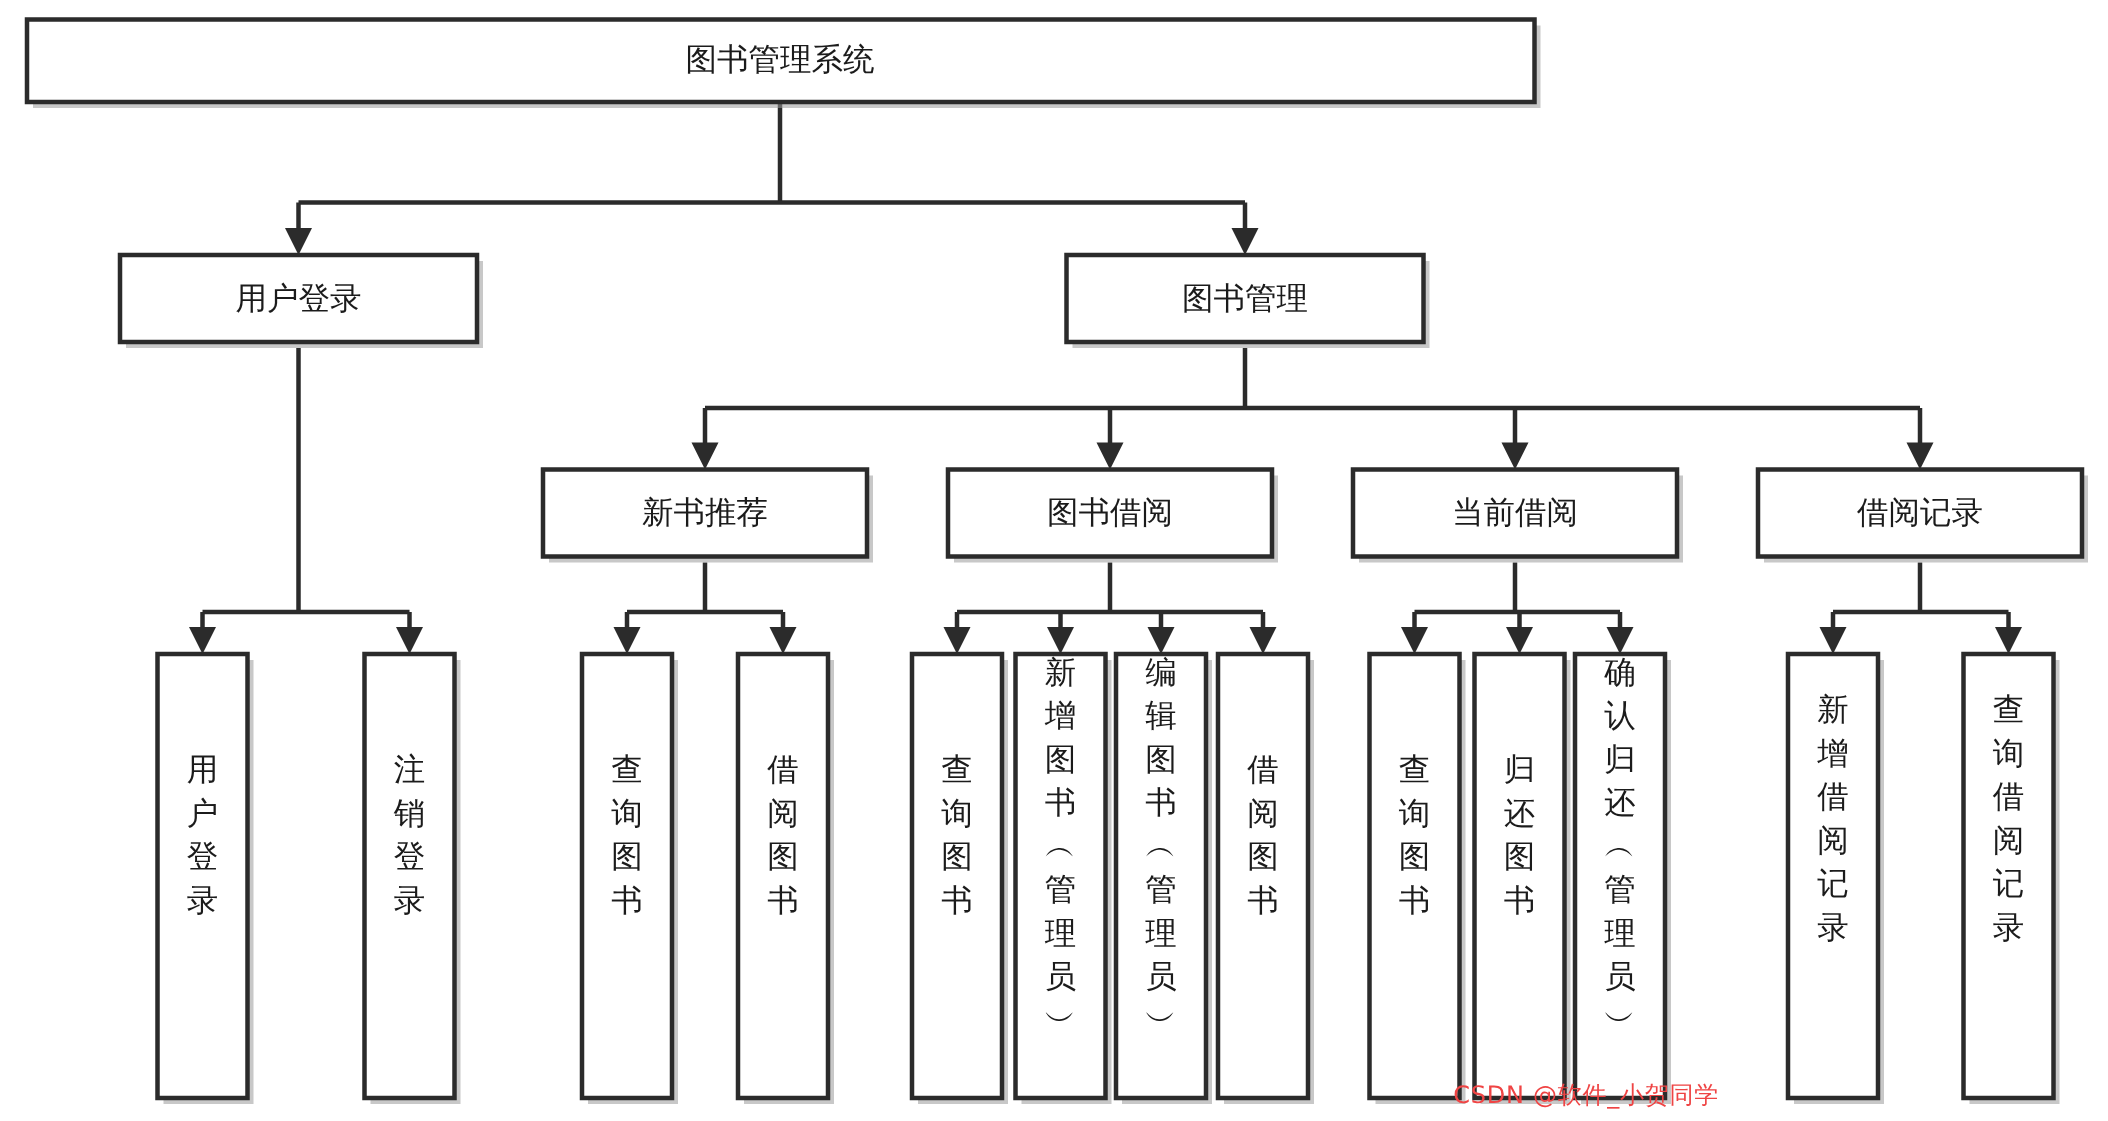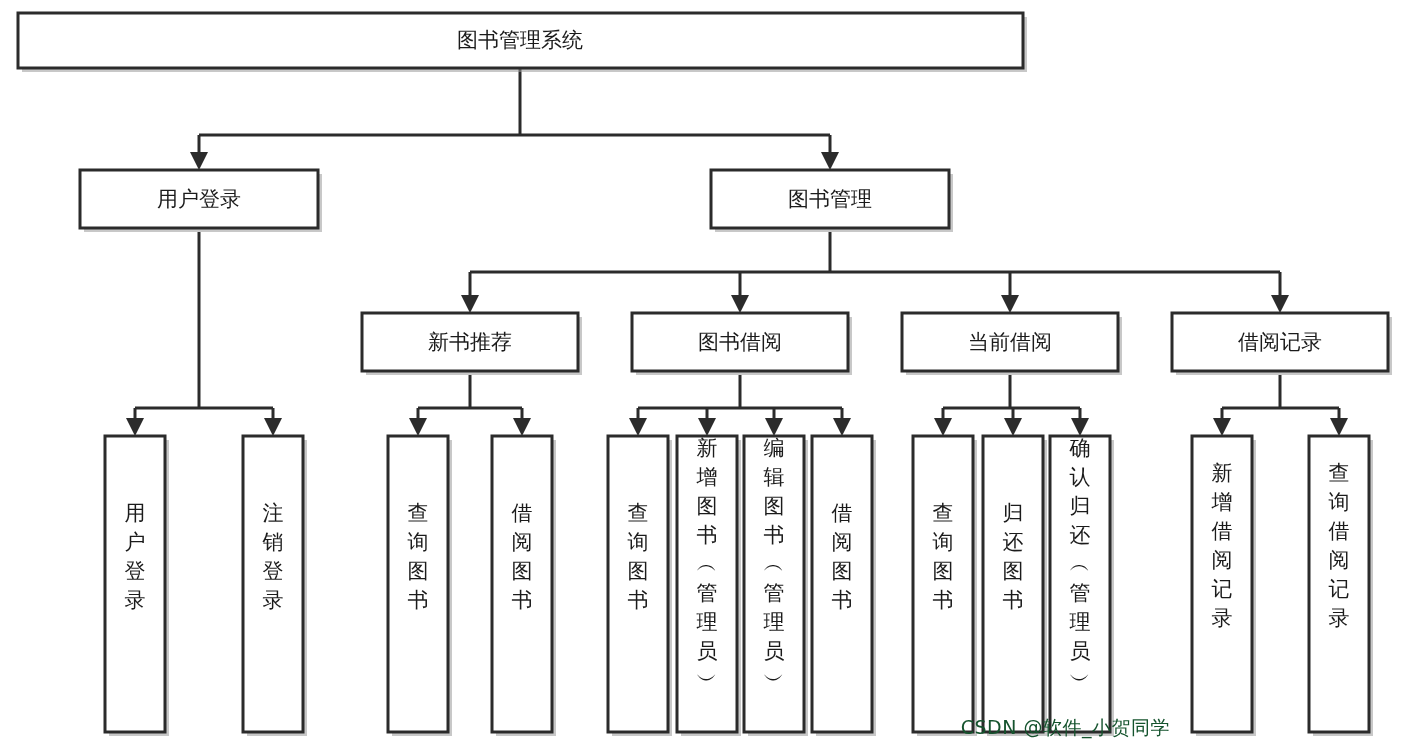--- a/index.html
+++ b/index.html
@@ -50,25 +50,25 @@
     dominant-baseline: middle;
   }
   .leaf-label {
     font-family: "DejaVu Sans", "Liberation Sans", sans-serif;
     font-size: 21px;
     fill: #1b1b1b;
     text-anchor: middle;
   }
   .watermark {
     position: absolute;
-    right: 4px;
+    right: 28px;
     bottom: 6px;
     font-family: "DejaVu Sans", "Liberation Sans", sans-serif;
-    font-size: 19px;
-    color: #14532d;
+    font-size: 16px;
+    color: #ef4444;
     letter-spacing: 0.5px;
     white-space: nowrap;
     pointer-events: none;
   }
 </style>
 </head>
 <body>
 
 <div id="diagram-root">
 

